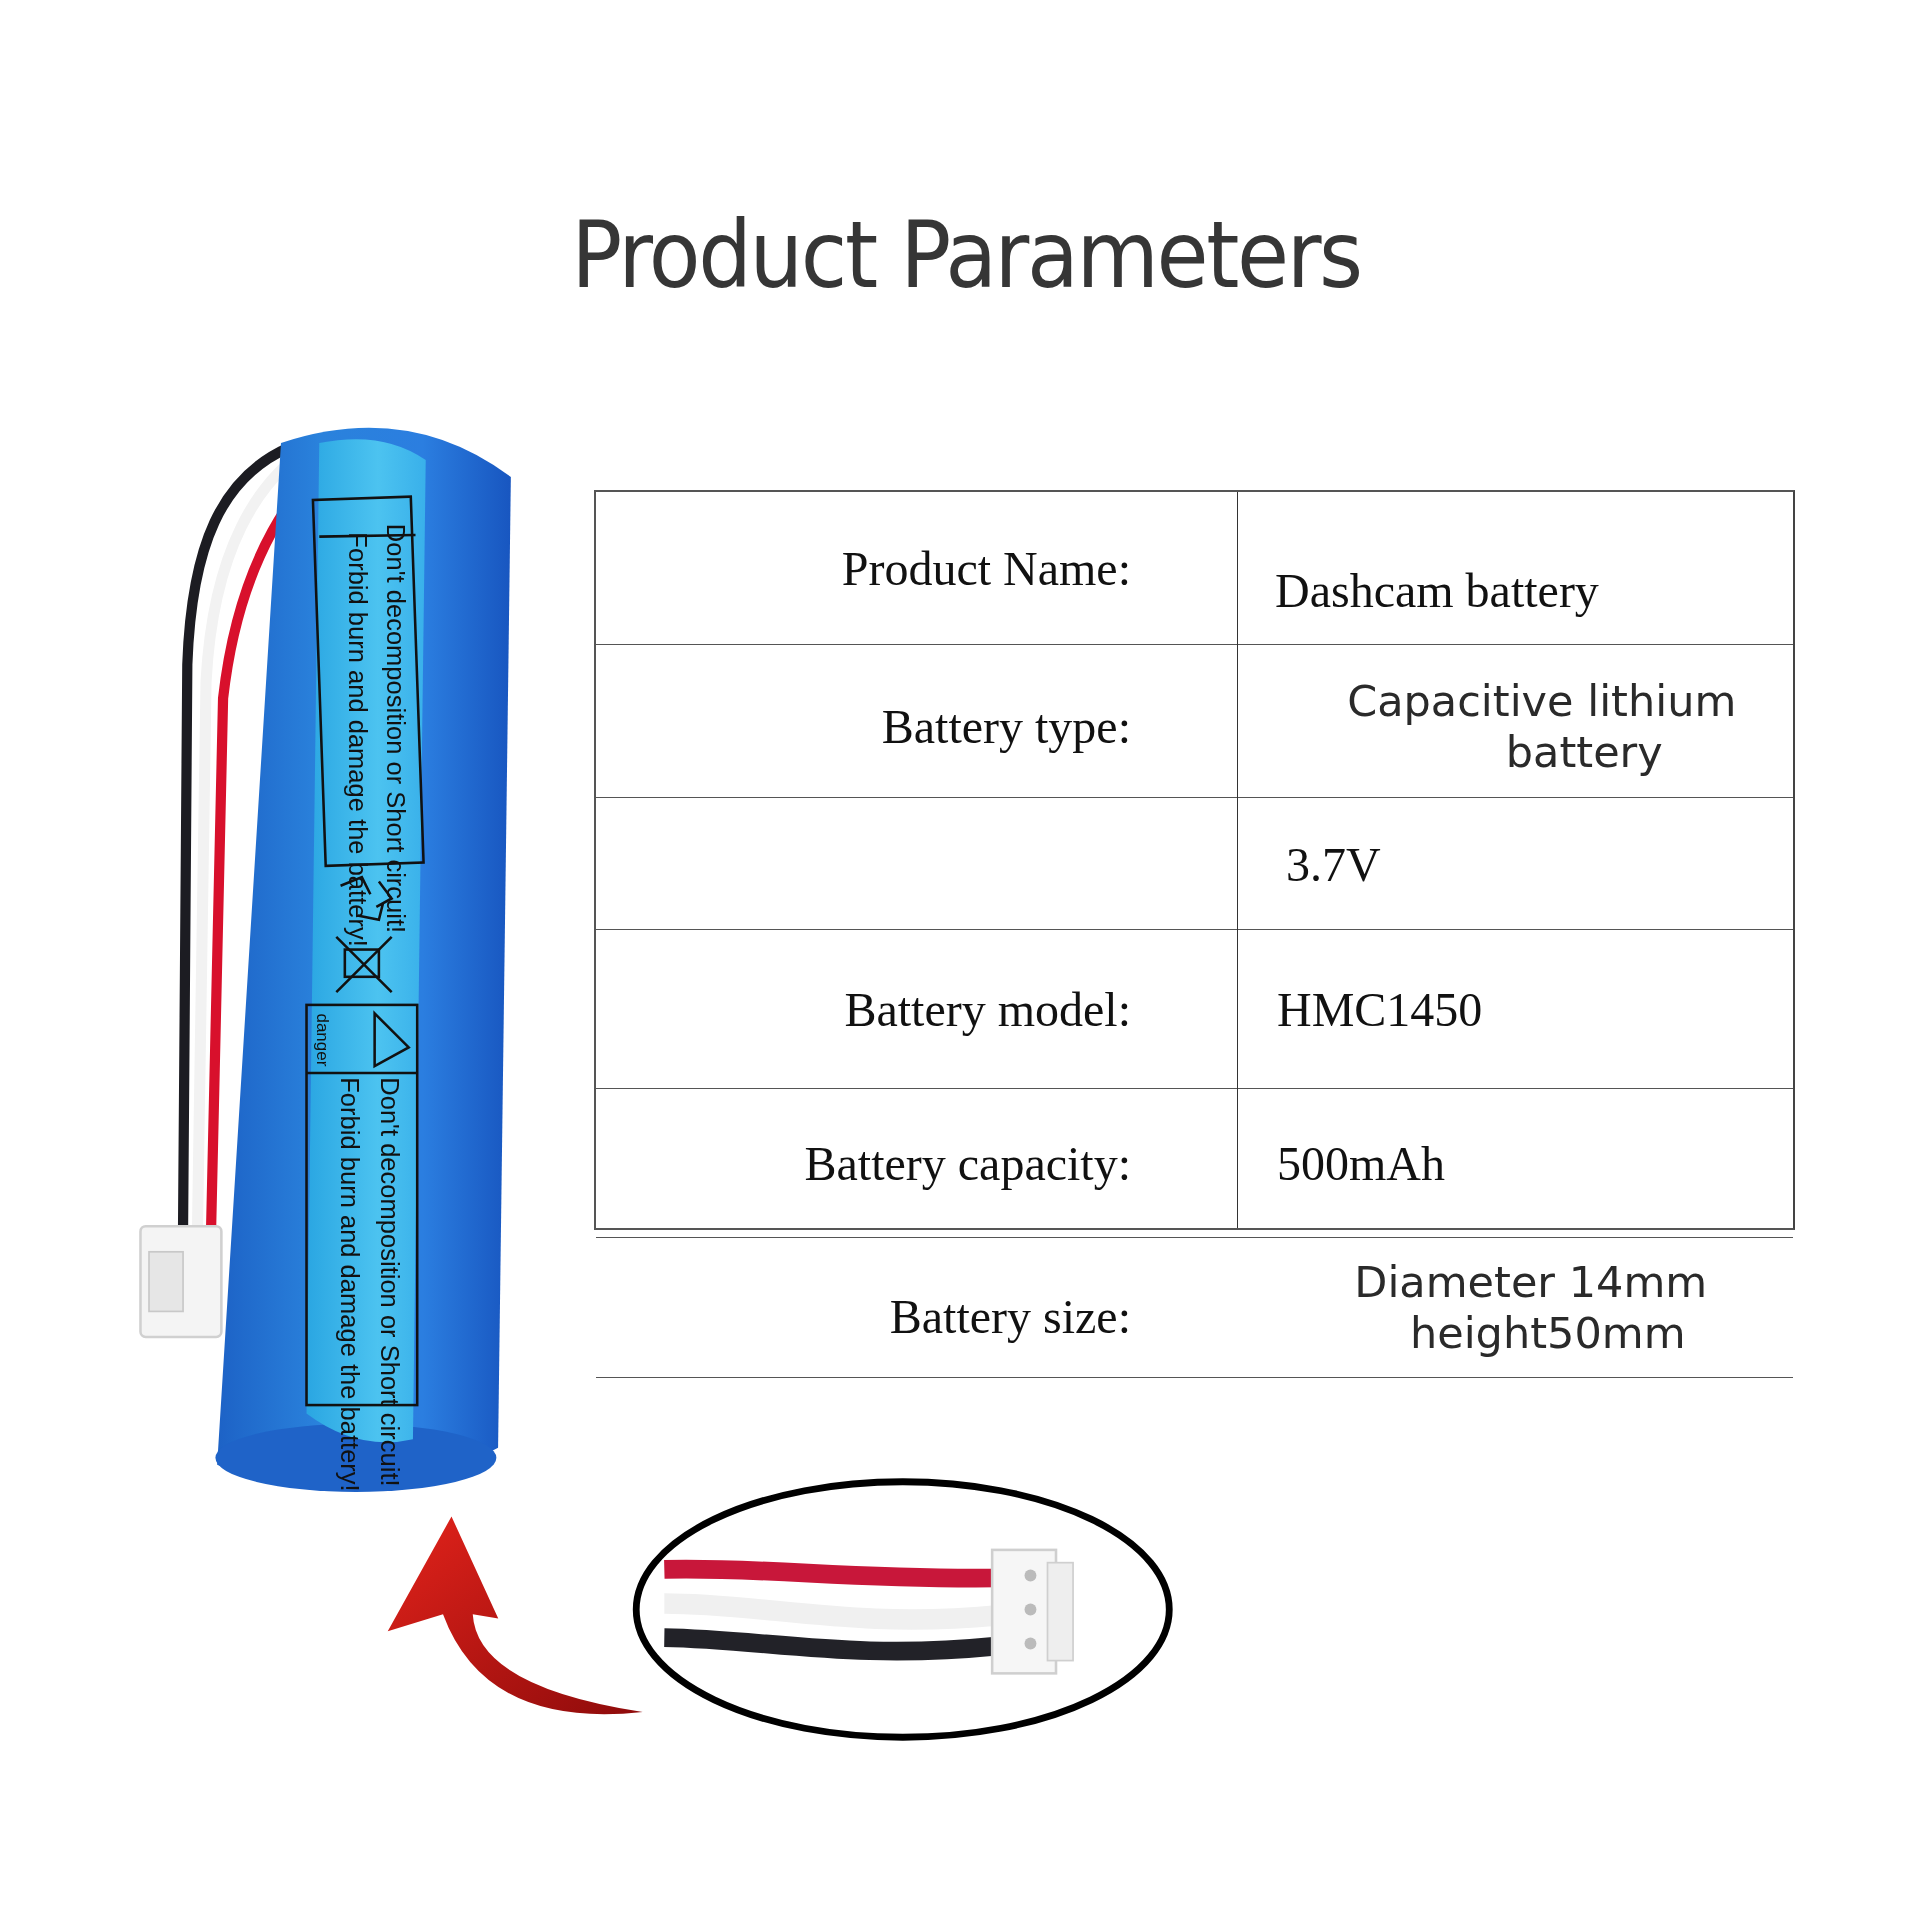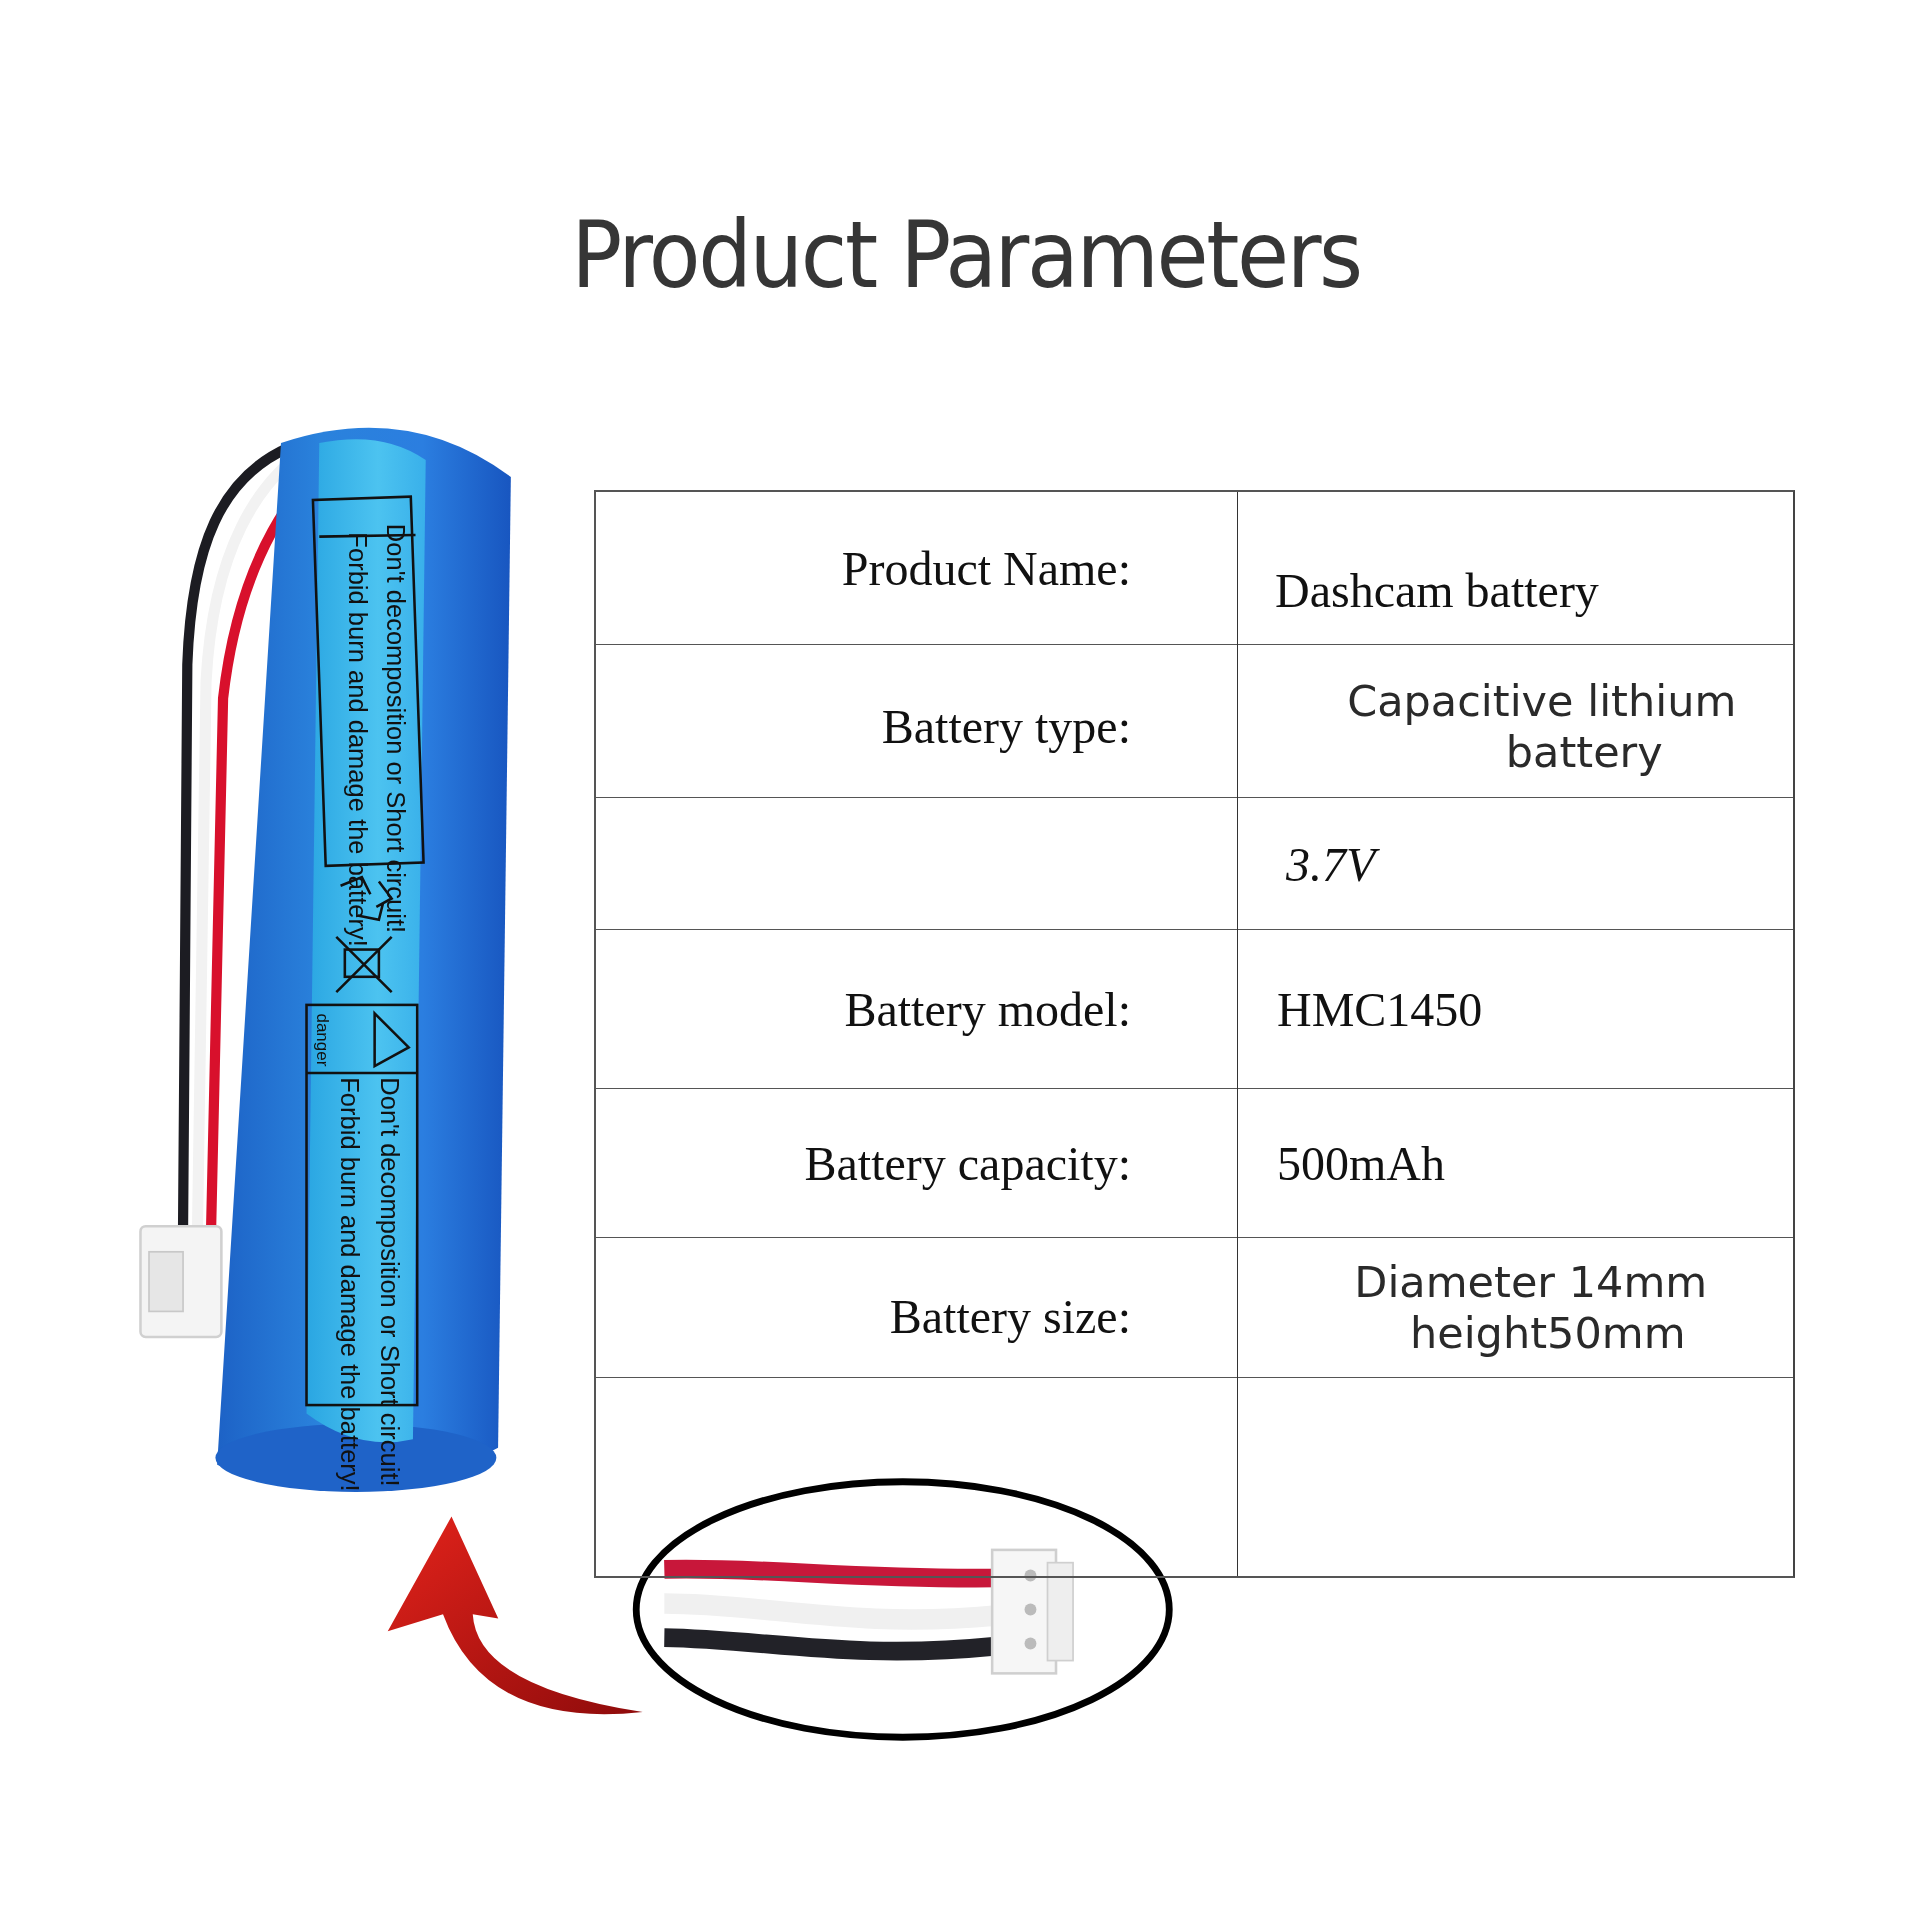--- a/index.html
+++ b/index.html
@@ -9,21 +9,21 @@
       position: absolute; left: 0; width: 1932px; top: 200px;
       text-align: center;
       font-family: "DejaVu Sans", sans-serif;
       font-size: 92px; letter-spacing: -2.6px; color: #363636;
       line-height: 111px;
       transform: scaleX(0.92);
     }
 
     
     .spec-table {
-      position: absolute; left: 594px; top: 490px; width: 1201px; height: 1088px;
+      position: absolute; left: 594px; top: 490px; width: 1201px; height: 740px;
       border-top: 2.6px solid #555; border-left: 2.6px solid #555; border-right: 2.6px solid #444; border-bottom: 2.6px solid #555;
       box-sizing: border-box;
     }
     .row { position: absolute; left: 0; right: 0; border-bottom: 1.7px solid #555; }
     .row:last-child { border-bottom: none; }
     .col-divider { position: absolute; left: 641px; top: 0; bottom: 0; border-left: 1.7px solid #333; }
     .cell-label {
       position: absolute; left: 0; width: 535px; top: 0; bottom: 0;
       display: flex; align-items: center; justify-content: flex-end;
       font-family: "Liberation Serif", serif; font-size: 48px; color: #111;
@@ -142,21 +142,21 @@
     <div class="cell-value" style="left:679px;margin-top:44px;">Dashcam battery</div>
   </div>
   <div class="row" style="top:164px;height:141px;">
     <div class="cell-label">Battery type:</div>
     <div class="cell-value sans" style="left:703px;">
       <span>Capacitive lithium</span>
       <span class="l2">battery</span>
     </div>
   </div>
   <div class="row" style="top:296px;height:141px;">
-    <div class="cell-value" style="left:690px;top:12px;font-style:italic;">3.7V</div>
+    <div class="cell-value" style="left:690px;top:12px;">3.7V</div>
   </div>
   <div class="row" style="top:439px;height:157px;">
     <div class="cell-label">Battery model:</div>
     <div class="cell-value" style="left:681px;">HMC1450</div>
   </div>
   <div class="row" style="top:597px;height:148px;padding-left:25px;">
     <div class="cell-label">Battery capacity:</div>
     <div class="cell-value" style="left:681px;">500mAh</div>
   </div>
   <div class="row" style="top:747px;height:138px;">

